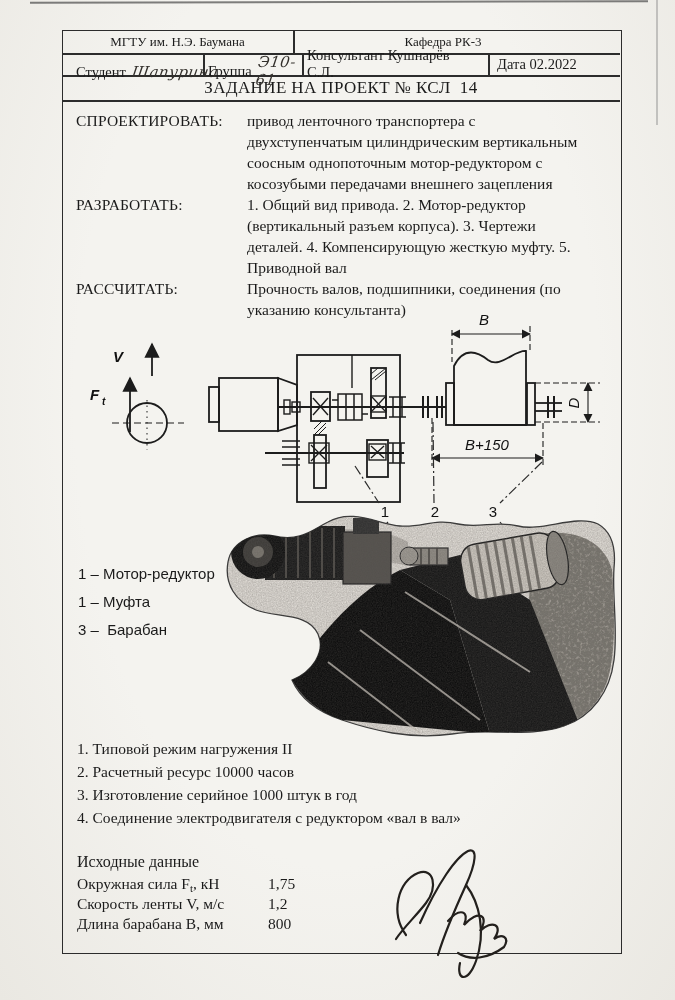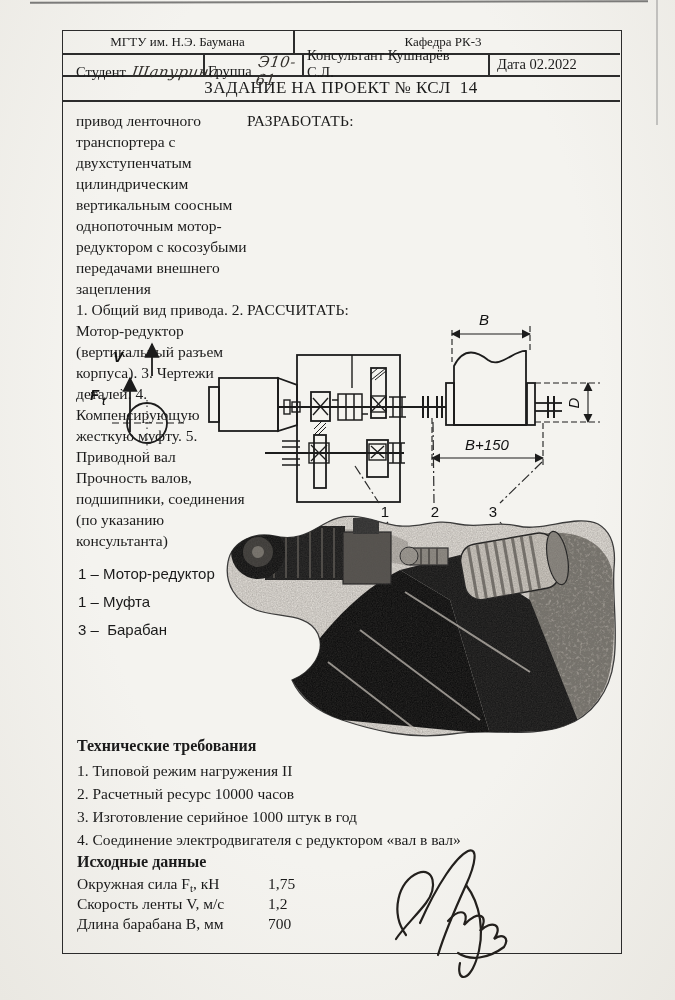--- a/index.html
+++ b/index.html
@@ -31,21 +31,21 @@
   .t-text{font-size:15.5px;line-height:21px;}
   
   .legend{left:78px;top:564px;font-family:"Liberation Sans", sans-serif;font-size:15px;}
   .legend div{line-height:19px;margin-bottom:9px;white-space:pre;}
   
   .tech{left:77px;top:737px;font-size:15.5px;}
   .tech .heading{font-weight:bold;font-size:16px;margin-bottom:4px;}
   .tech .item{line-height:23px;}
   
   .inputs{left:77px;top:853px;font-size:15.5px;}
-  .inputs .heading{font-weight:bold;font-size:16px;margin-bottom:3px;}
+  .inputs .heading{font-weight:normal;font-size:16px;margin-bottom:3px;}
   .d-row{position:relative;height:20px;line-height:20px;}
   .d-value{position:absolute;left:191px;top:0;}
   sub.s{font-size:11px;vertical-align:-3px;}
   
   svg text{font-family:"Liberation Sans", sans-serif;}
   .dlab{font-style:italic;font-weight:bold;font-size:15px;fill:#111;}
   .dim{font-style:italic;font-size:15px;fill:#111;}
   .callout{font-size:15px;fill:#111;}
 </style>
 </head>
@@ -74,20 +74,21 @@
 <div class="abs cell hdr-small" style="left:203px;top:53px;width:99px;height:36px;padding-left:5px;box-sizing:border-box;">
   <span>Группа</span>
   <span class="script" style="margin-left:5px;">Э10-61</span>
 </div>
 <div class="abs cell hdr-small" style="left:302px;top:53px;width:168px;height:22px;padding-left:5px;box-sizing:border-box;">Консультант Кушнарёв С.Л.</div>
 <div class="abs cell hdr-small" style="left:488px;top:53px;width:132px;height:22px;padding-left:9px;box-sizing:border-box;">Дата 02.2022</div>
 
 <div class="abs cell center title-row" style="left:62px;top:75px;width:558px;height:25px;">ЗАДАНИЕ НА ПРОЕКТ № КСЛ  14</div>
 
 <div class="abs tasks">
+  <div class="t-label">СПРОЕКТИРОВАТЬ:</div>
   <div class="t-text">привод ленточного транспортера с двухступенчатым цилиндрическим вертикальным соосным однопоточным мотор-редуктором с косозубыми передачами внешнего зацепления</div>
   <div class="t-label">РАЗРАБОТАТЬ:</div>
   <div class="t-text">1. Общий вид привода. 2. Мотор-редуктор (вертикальный разъем корпуса). 3. Чертежи деталей. 4. Компенсирующую жесткую муфту. 5. Приводной вал</div>
   <div class="t-label">РАССЧИТАТЬ:</div>
   <div class="t-text">Прочность валов, подшипники, соединения (по указанию консультанта)</div>
 </div>
 
 <svg class="abs" style="left:60px;top:300px;" width="565" height="445" viewBox="0 0 565 445">
   <defs>
     <marker id="arr" viewBox="0 0 10 10" refX="9" refY="5" markerWidth="8.5" markerHeight="8.5" orient="auto-start-reverse">
@@ -300,40 +301,39 @@
   </g>
 </svg>
 
 <div class="abs legend">
   <div>1 – Мотор-редуктор</div>
   <div>1 – Муфта</div>
   <div>3 –  Барабан</div>
 </div>
 
 <div class="abs tech">
-  <div class="heading">Технические требования</div>
   <div class="item">1. Типовой режим нагружения II</div>
   <div class="item">2. Расчетный ресурс 10000 часов</div>
   <div class="item">3. Изготовление серийное 1000 штук в год</div>
   <div class="item">4. Соединение электродвигателя с редуктором «вал в вал»</div>
 </div>
 
 <div class="abs inputs">
   <div class="heading">Исходные данные</div>
   <div class="d-row">
     <span>Окружная сила F</span><sub class="s">t</sub><span>, кН</span>
     <span class="d-value">1,75</span>
   </div>
   <div class="d-row">
     <span>Скорость ленты V, м/с</span><sub class="s"></sub><span></span>
     <span class="d-value">1,2</span>
   </div>
   <div class="d-row">
     <span>Длина барабана B, мм</span><sub class="s"></sub><span></span>
-    <span class="d-value">700</span>
+    <span class="d-value">800</span>
   </div>
 </div>
 
 <svg class="abs" style="left:368px;top:843px;" width="180" height="150" viewBox="0 0 180 150">
   <g fill="none" stroke="#23201d" stroke-width="2.2" stroke-linecap="round">
     <path d="M 38,92 C 22,70 30,38 50,30 C 66,24 70,44 58,60 C 48,73 36,84 28,96"></path>
     <path d="M 52,80 C 70,40 88,14 100,8 C 110,4 108,20 98,42 C 88,64 76,92 70,112"></path>
     <path d="M 98,42 C 112,60 118,90 108,118 C 100,140 88,138 92,120"></path>
     <path d="M 80,78 C 92,64 102,68 96,82 C 110,66 122,72 112,88 C 124,76 136,82 126,96 C 134,90 142,94 136,104 C 120,116 102,118 90,110"></path>
   </g>

